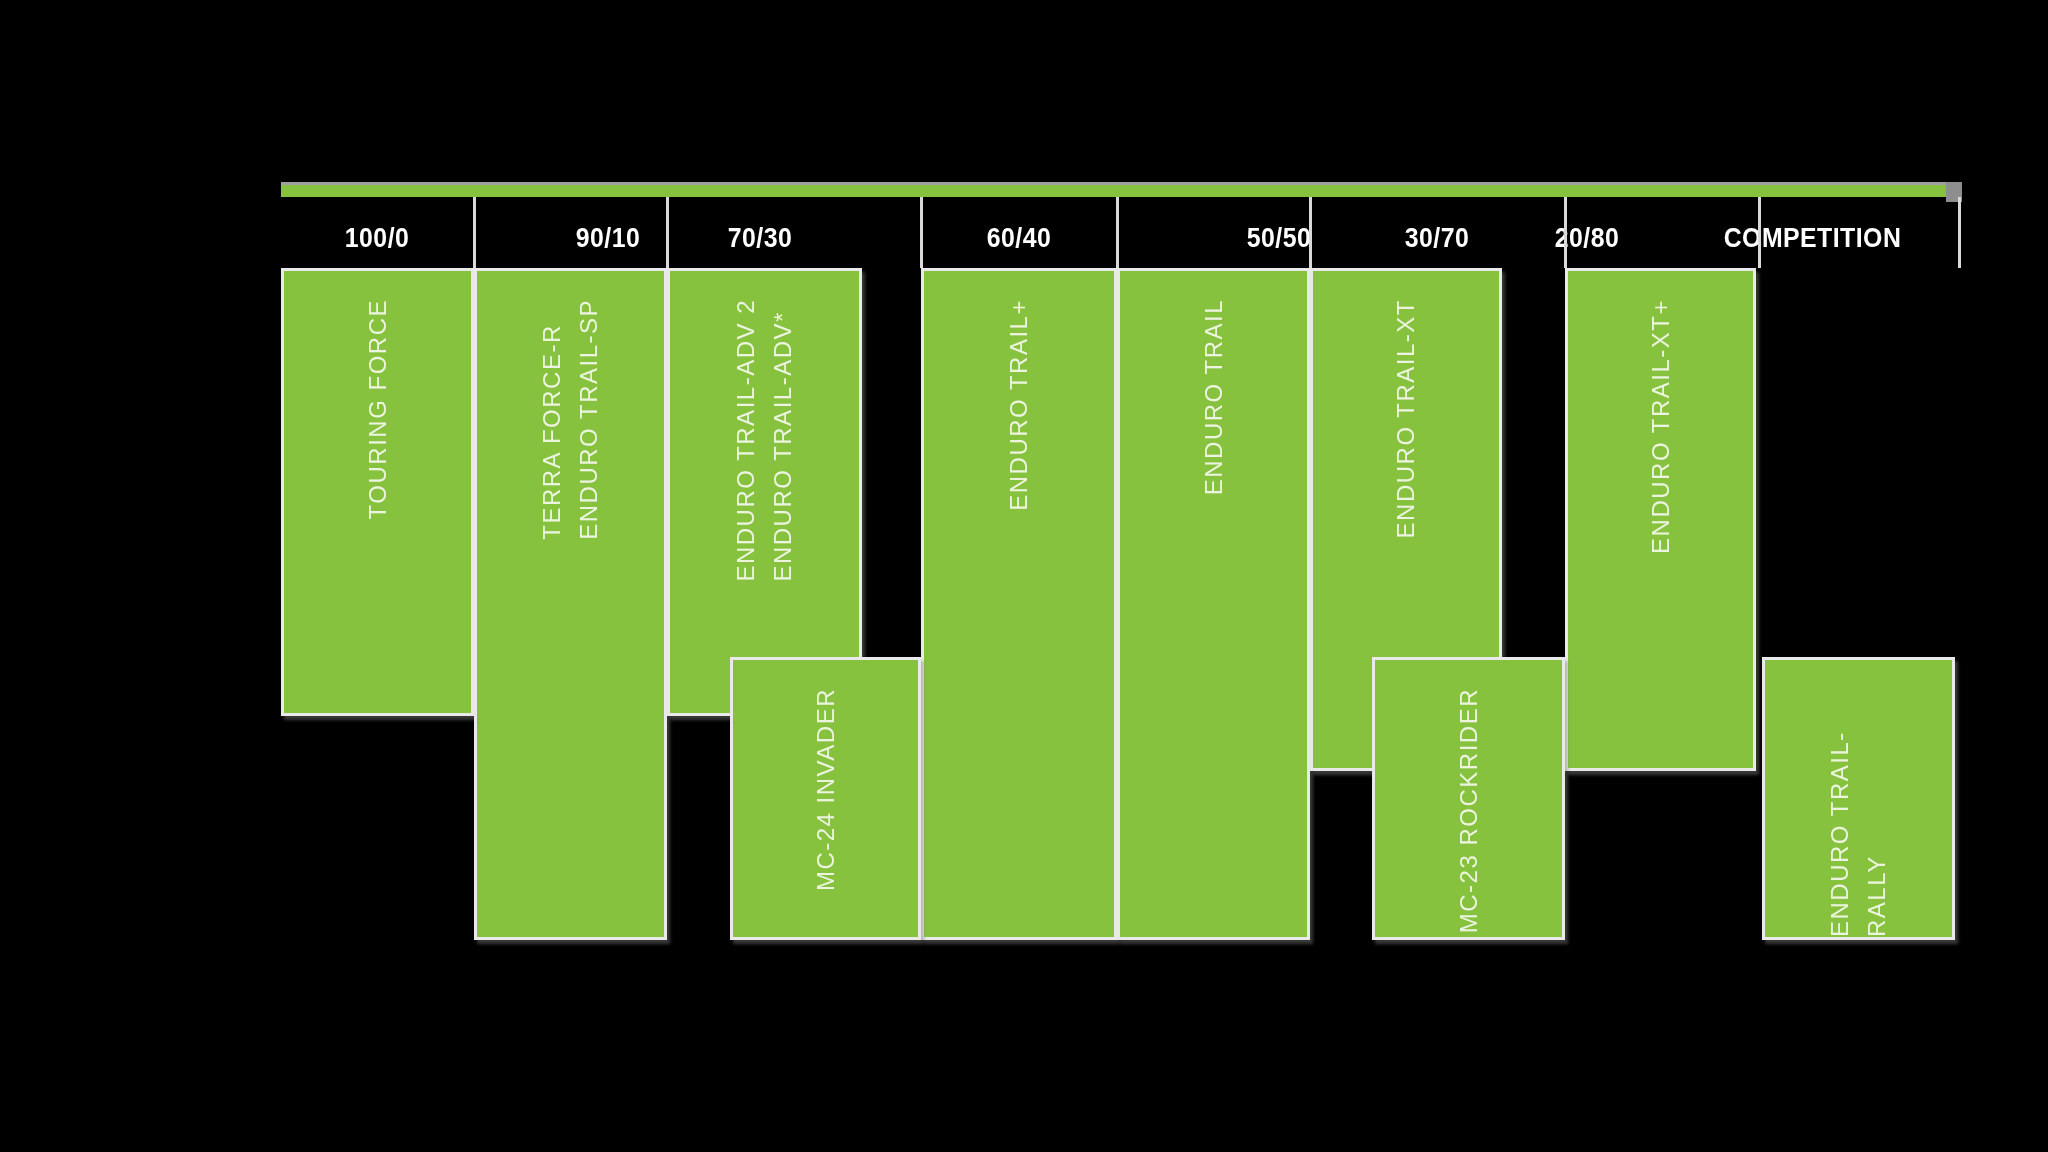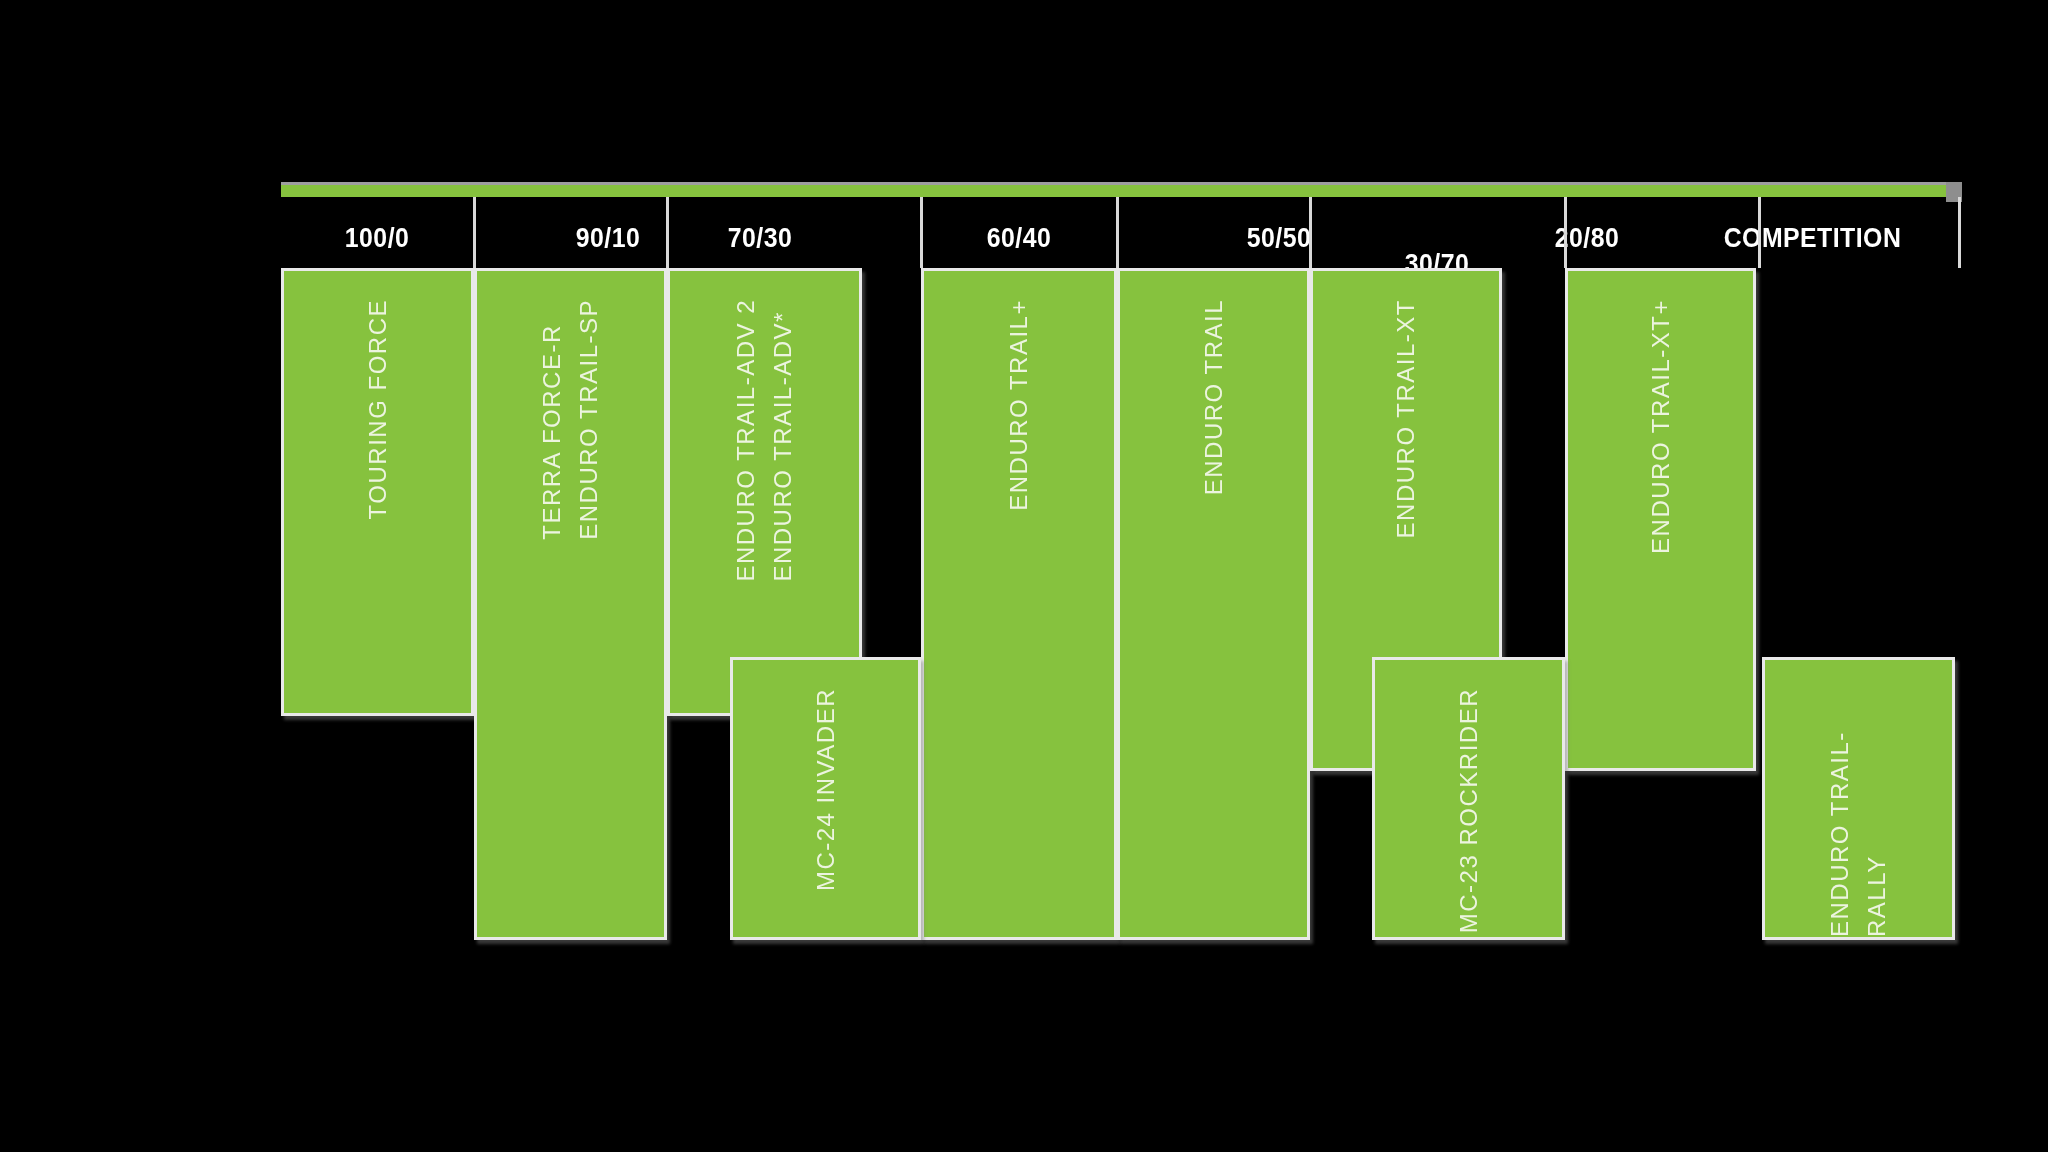--- a/index.html
+++ b/index.html
@@ -56,21 +56,21 @@
       </div>
       <div class="header-cell" style="left: 633px; width: 254px;">
         <span>70/30</span>
       </div>
       <div class="header-cell" style="left: 921px; width: 196px;">
         <span>60/40</span>
       </div>
       <div class="header-cell" style="left: 1155px; width: 193px; margin-left: 28px;">
         <span>50/50</span>
       </div>
-      <div class="header-cell" style="left: 1310px; width: 255px; align-items: flex-end;">
+      <div class="header-cell" style="left: 1310px; width: 255px;">
         <span>30/70</span>
       </div>
       <div class="header-cell" style="left: 1490px; width: 194px;">
         <span>20/80</span>
       </div>
       <div class="header-cell" style="left: 1712px; width: 200px;">
         <span>COMPETITION</span>
       </div>
       <div class="divider" style="left: 473px;"></div>
       <div class="divider" style="left: 666px;"></div>

